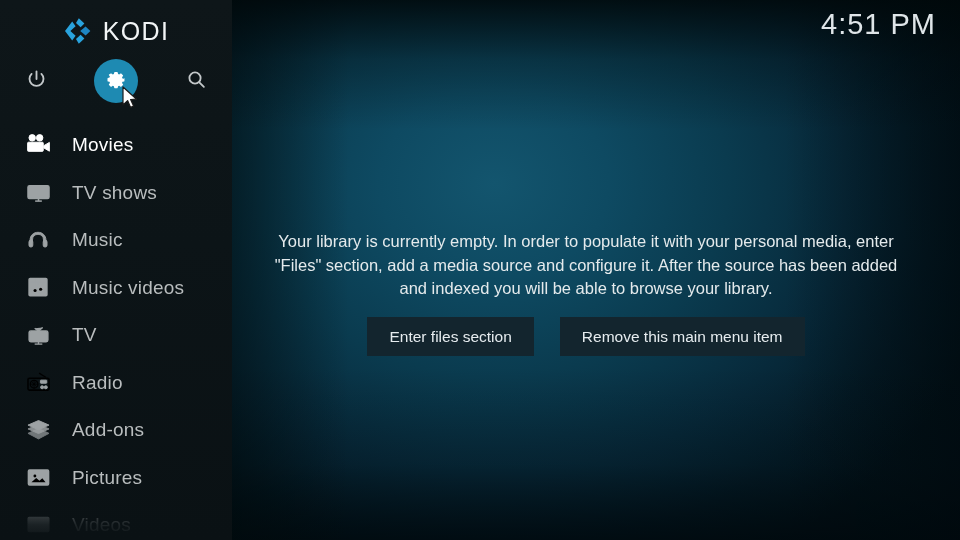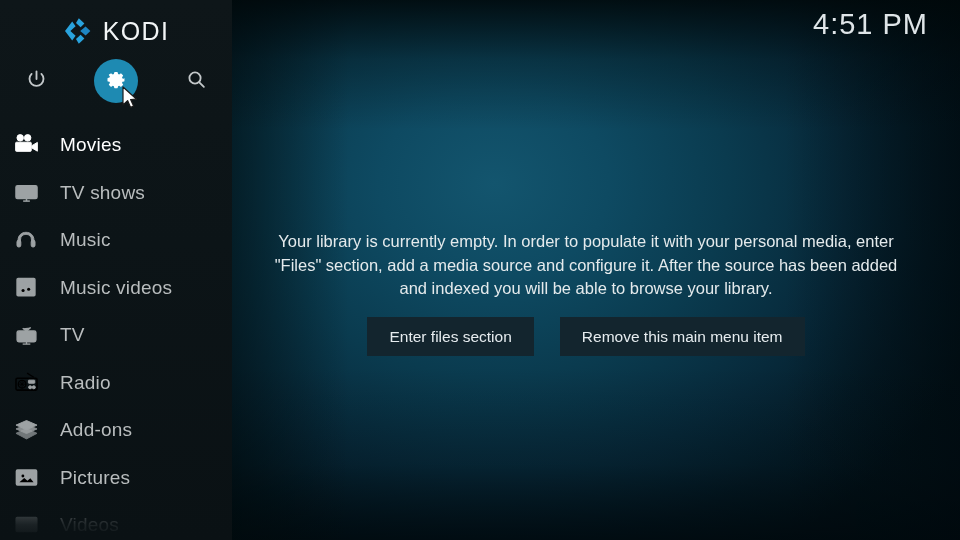--- a/index.html
+++ b/index.html
@@ -98,21 +98,21 @@
   .menu {
     position:absolute;
     left:0; top:121px;
     width:232px;
   }
   .menu-item {
     position:relative;
     height:47.5px;
     display:flex;
     align-items:center;
-    padding-left:8px;
+    padding-left:20px;
   }
   .menu-icon {
     width:36px; height:30px;
     display:flex; align-items:center; justify-content:center;
     flex:0 0 36px;
   }
   .menu-label {
     margin-left:16px;
     font-size:19px;
     font-weight:400;
@@ -128,21 +128,21 @@
     position:absolute;
     left:0; bottom:0;
     width:232px; height:34px;
     background:linear-gradient(to top, #0a1114 0%, rgba(10,17,20,0.75) 45%, rgba(10,17,20,0) 100%);
     pointer-events:none;
   }
 
   
   .clock {
     position:absolute;
-    right:32px; top:8px;
+    right:24px; top:8px;
     font-size:29px;
     font-weight:300;
     color:#dfe5e8;
     letter-spacing:1px;
     line-height:1.15;
     z-index:10;
   }
 
   
   .empty-panel {

